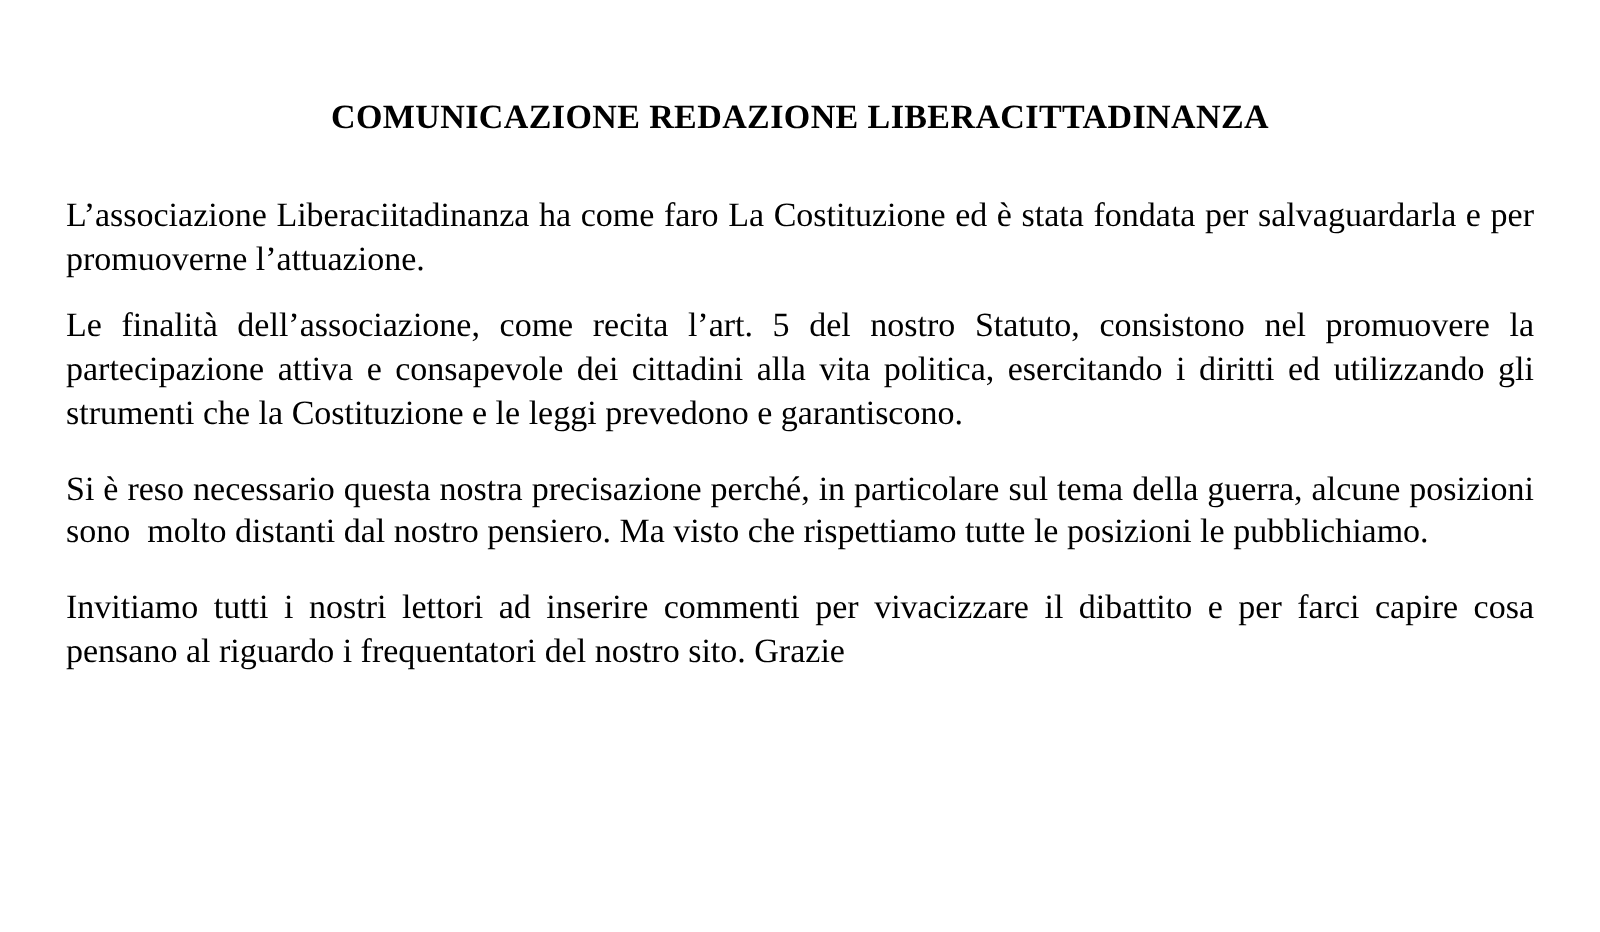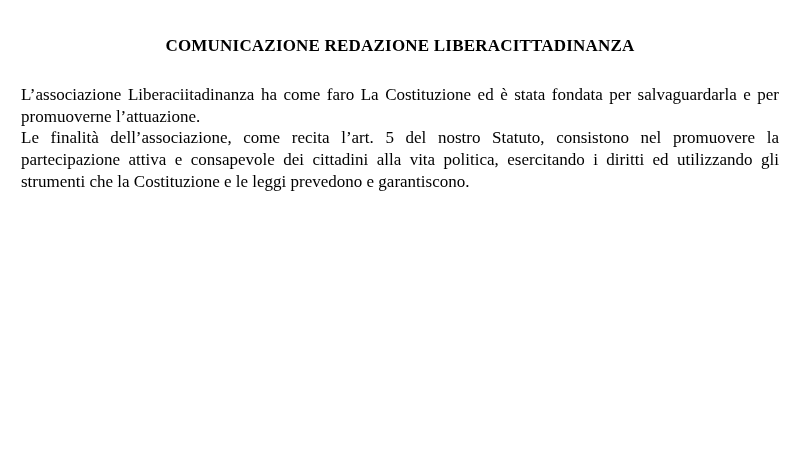--- a/index.html
+++ b/index.html
@@ -17,45 +17,49 @@
     overflow: hidden;
     box-sizing: border-box;
     padding-top: 34px;
   }
   .doc-title {
     text-align: center;
     font-weight: bold;
     font-size: 17px;
     line-height: 22px;
     letter-spacing: 0.2px;
-    margin: 1px;
+    margin: 14px;
   }
   .content {
     margin: 27px 21px 0 21px;
     font-size: 17px;
     line-height: 21.7px;
     text-align: justify;
   }
   .content p {
-    margin: 0;
+    margin: 12px;
     padding: 0;
   }
   .para-group + .para-group {
     margin-top: 16px;
   }
 </style>
 </head>
 <body>
 
 <div class="page">
   <h1 class="doc-title">COMUNICAZIONE REDAZIONE LIBERACITTADINANZA</h1>
 
   <div class="content">
     <div class="para-group">
       <p>L’associazione Liberaciitadinanza ha come faro La Costituzione ed è stata fondata per salvaguardarla e per promuoverne l’attuazione.</p>
       <p>Le finalità dell’associazione, come recita l’art. 5 del nostro Statuto, consistono nel promuovere la partecipazione attiva e consapevole dei cittadini alla vita politica, esercitando i diritti ed utilizzando gli strumenti che la Costituzione e le leggi prevedono e garantiscono.</p>
     </div>
 
     <div class="para-group">
+      <p>Si è reso necessario questa nostra precisazione perché, in particolare sul tema della guerra, alcune posizioni sono&nbsp; molto distanti dal nostro pensiero. Ma visto che rispettiamo tutte le posizioni le pubblichiamo.</p>
     </div>
 
+    <div class="para-group">
+      <p>Invitiamo tutti i nostri lettori ad inserire commenti per vivacizzare il dibattito e per farci capire cosa pensano al riguardo i frequentatori del nostro sito. Grazie</p>
+    </div>
   </div>
 </div>
 
 </body></html>

